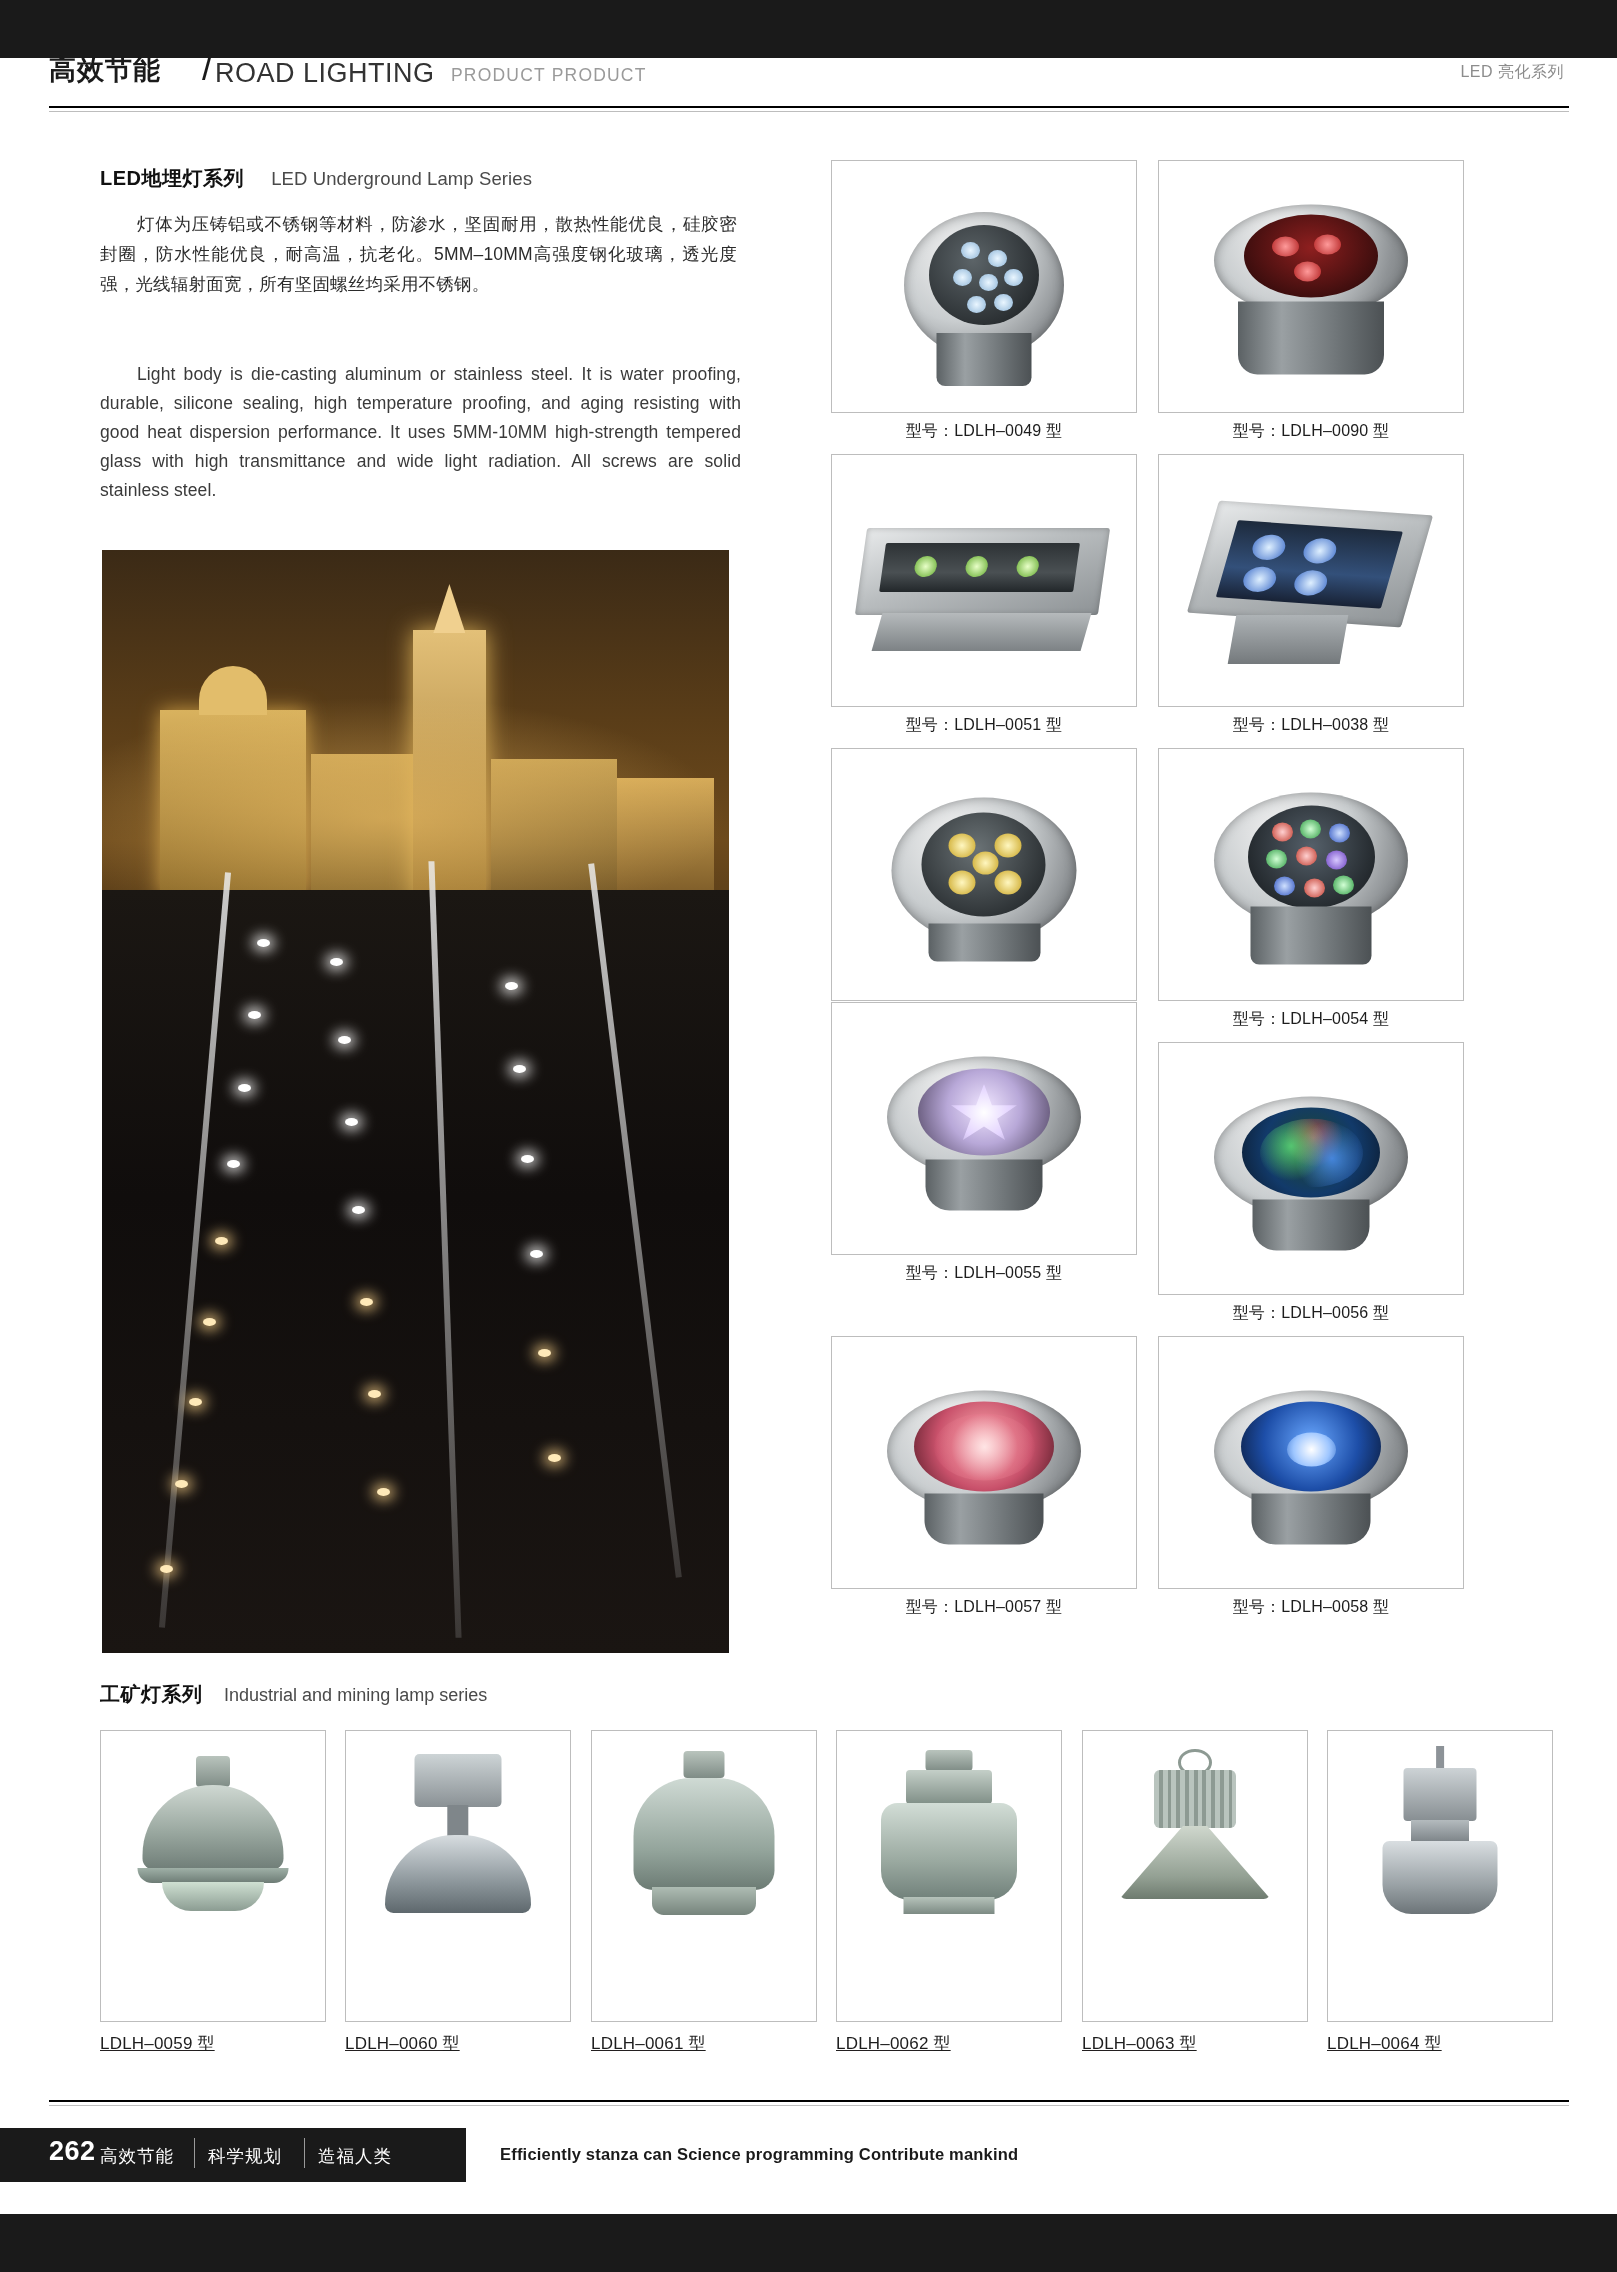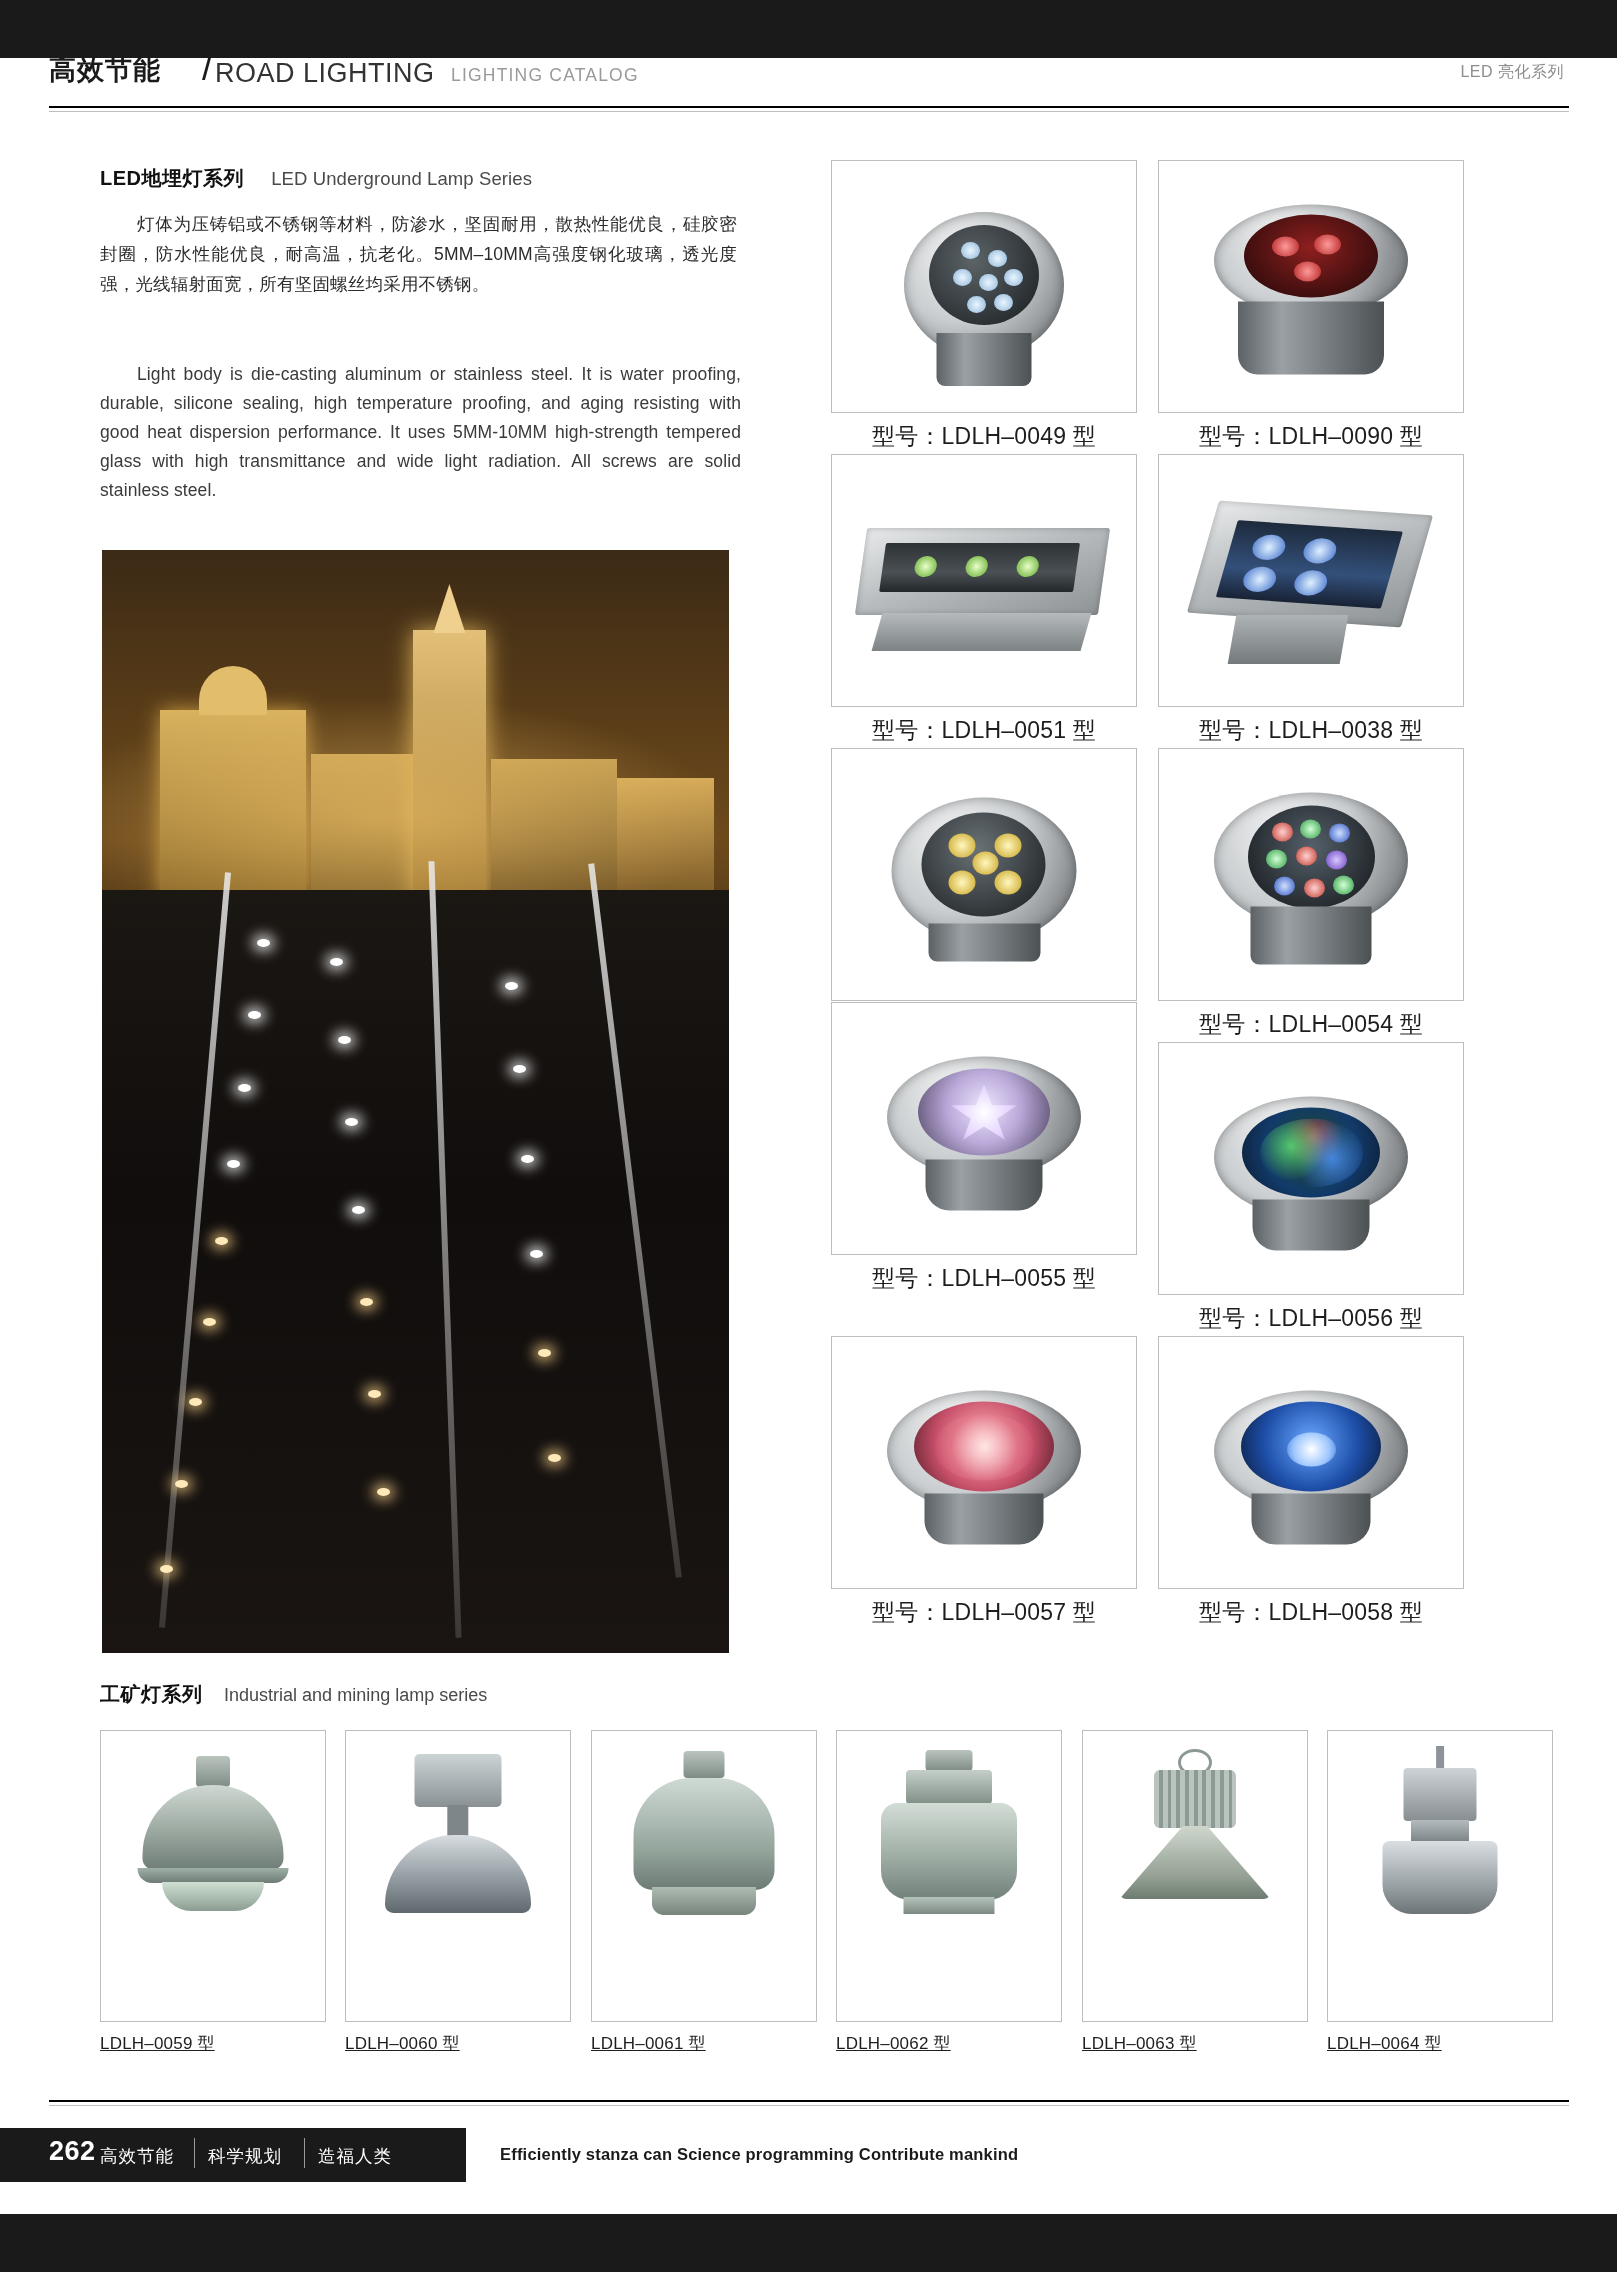--- a/index.html
+++ b/index.html
@@ -56,21 +56,21 @@
     background:linear-gradient(180deg,#1b1713 0%,#100d0c 40%,#1a1512 100%);}
   .np-rail{position:absolute;width:5.8px;background:linear-gradient(180deg,rgba(235,235,235,.85),rgba(160,160,160,.25));}
   .np-dot{position:absolute;width:12.6px;height:7.8px;border-radius:50%;background:#fff;
     box-shadow:0 0 12.6px 4.9px rgba(255,255,255,.75);}
   .np-dot.warm{background:#ffe9b8;box-shadow:0 0 12.6px 4.9px rgba(255,214,140,.7);}
 
   
   .grid-right{position:absolute;left:831px;top:160px;width:714px;}
   .cellcol{position:absolute;}
   .pbox{border:1px solid #bdbdbd;background:#fff;position:relative;overflow:hidden;}
-  .plabel{text-align:center;font-size:23px;color:#1d1d1d;letter-spacing:0.2px;margin-top:8.3px;}
+  .plabel{text-align:center;font-size:16px;color:#1d1d1d;letter-spacing:0.2px;margin-top:8.3px;}
 
   
   .round-fixture{position:absolute;left:50%;top:52%;transform:translate(-50%,-50%);}
   .metal-ring{border-radius:50%;background:
       radial-gradient(circle at 35% 30%,#f2f2f2,#c9cdcf 45%,#8e9295 75%,#6e7274 100%);
       box-shadow:inset 0 0 10.7px rgba(0,0,0,.35);}
   .lens-dark{border-radius:50%;background:radial-gradient(circle at 40% 35%,#5c6468,#2c3134 70%,#14181a 100%);}
   .led-dot{position:absolute;border-radius:50%;}
   .body-cyl{position:absolute;left:50%;transform:translateX(-50%);border-radius:0 0 8.7px 8.7px;
     background:linear-gradient(90deg,#5b6164,#9aa0a3 30%,#6d7376 70%,#4c5154);}
@@ -105,21 +105,21 @@
 </head>
 <body>
 
 <div class="page">
 
   <div class="top-bar"></div>
   <div class="header">
     <div class="hdr-cn">高效节能</div>
     <div class="hdr-slash">/</div>
     <div class="hdr-en">ROAD LIGHTING</div>
-    <div class="hdr-sub">LIGHTING CATALOG</div>
+    <div class="hdr-sub">PRODUCT PRODUCT</div>
     <div class="hdr-right">LED 亮化系列</div>
     <div class="hdr-rule"></div>
     <div class="hdr-rule-thin"></div>
   </div>
 
   <div class="sec-title">
     <span class="cn">LED地埋灯系列</span>
     <span class="en">LED Underground Lamp Series</span>
   </div>
   <div class="para-cn">灯体为压铸铝或不锈钢等材料，防渗水，坚固耐用，散热性能优良，硅胶密封圈，防水性能优良，耐高温，抗老化。5MM–10MM高强度钢化玻璃，透光度强，光线辐射面宽，所有坚固螺丝均采用不锈钢。</div>

